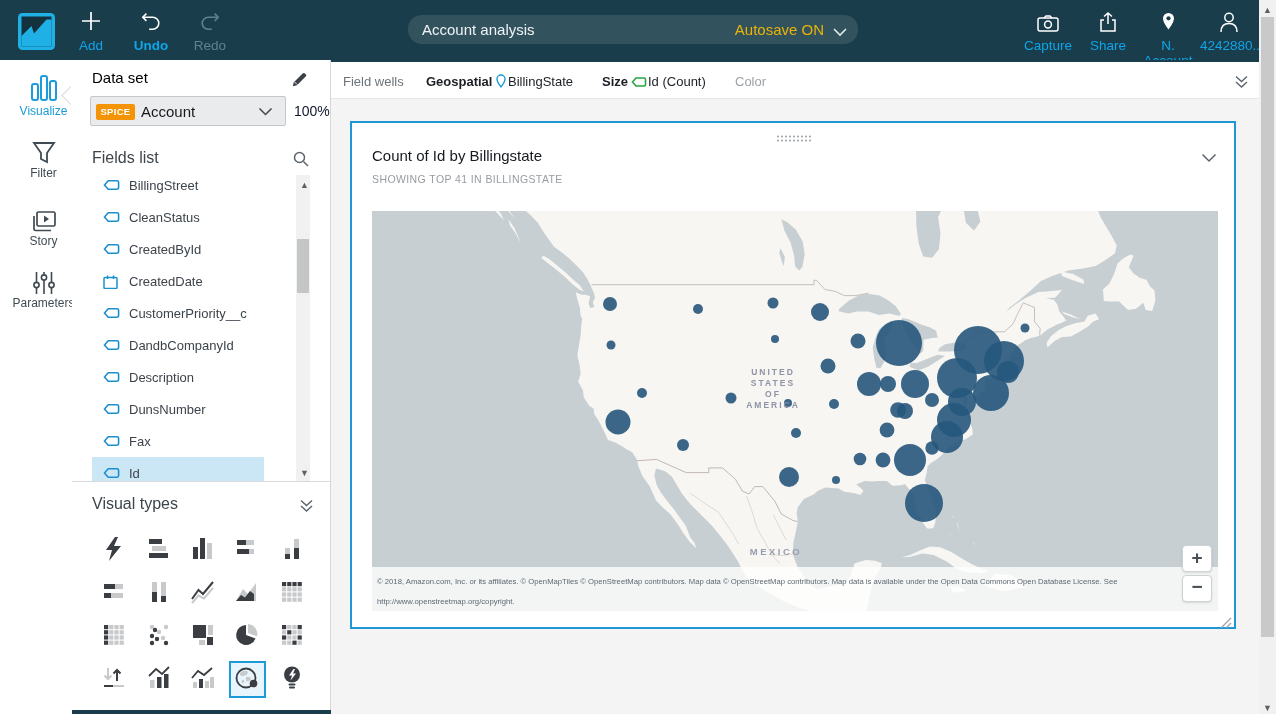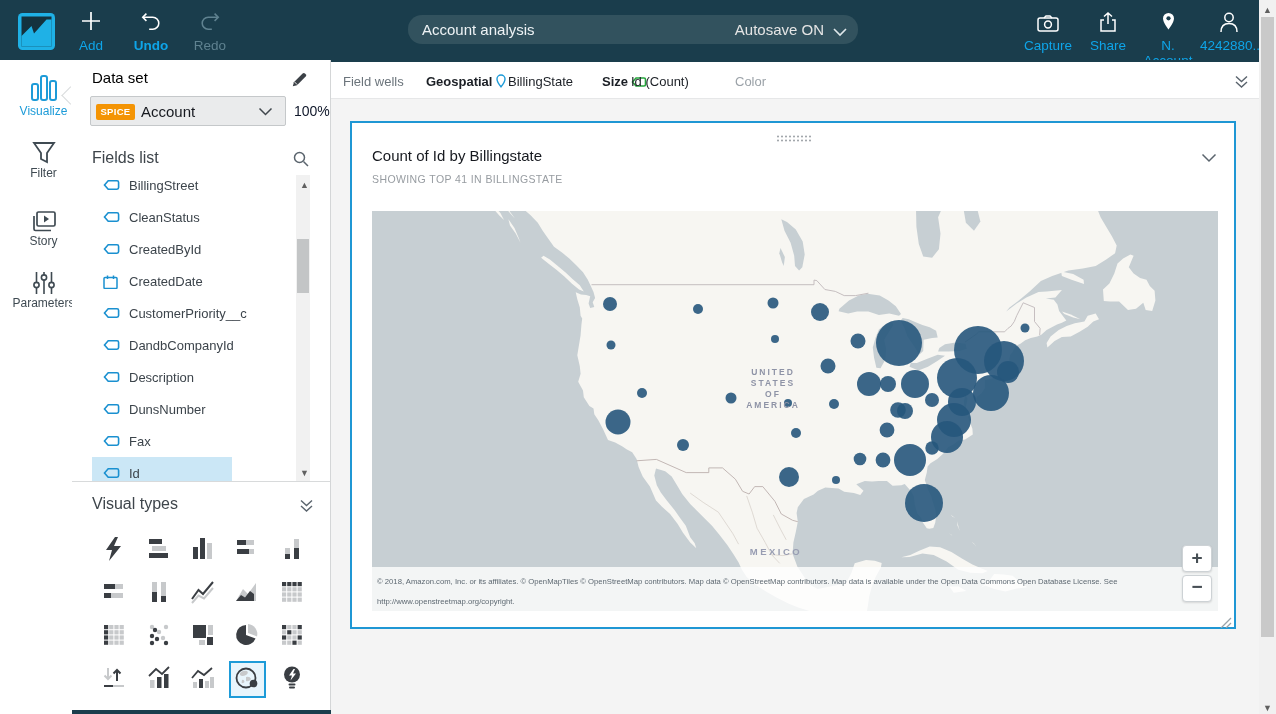--- a/index.html
+++ b/index.html
@@ -4,38 +4,38 @@
 <style>
 * { margin:0; padding:0; box-sizing:border-box; }
 html,body { width:1276px; height:714px; overflow:hidden; font-family:"Liberation Sans", sans-serif; background:#fff; }
 #navbar { position:absolute; left:0; top:0; width:1276px; height:60px; background:#1a3d4c; }
 #logo { position:absolute; left:18px; top:13px; }
 .navitem { position:absolute; top:0; height:60px; text-align:center; color:#0ea5e9; }
 .navitem .lbl { position:absolute; left:0; right:0; top:38px; font-size:13.5px; }
 .navitem.dim { color:#5f8290; }
 #searchbox { position:absolute; left:408px; top:15px; width:450px; height:29px; background:#32525e; border-radius:14px; color:#eef3f5; }
 #searchbox .title { position:absolute; left:14px; top:6px; font-size:15px; }
-#autosave { position:absolute; right:34px; top:6px; font-size:15px; color:#e5e5e5; }
+#autosave { position:absolute; right:34px; top:6px; font-size:15px; color:#eab308; }
 #leftrail { position:absolute; left:8px; top:60px; width:72px; height:654px; background:#fff; border-right:1px solid #e3e5e6; }
 .railitem { position:absolute; left:0; width:71px; text-align:center; color:#3f4a52; font-size:12px; }
 .railitem.active { color:#1d9bd8; }
 #notch { position:absolute; left:64px; top:89px; width:13px; height:13px; background:#fff; border-left:1px solid #d9dbdc; border-bottom:1px solid #d9dbdc; transform:rotate(45deg); z-index:5; }
 #panel { position:absolute; left:72px; top:60px; width:259px; height:654px; background:#fff; border-right:1px solid #d4d6d7; }
 #dataset-hdr { position:absolute; left:20px; top:9px; font-size:15px; }
 #pencil { position:absolute; left:219px; top:11px; }
 #dd { position:absolute; left:18px; top:36px; width:196px; height:30px; background:#eaebec; border:1px solid #c5c8ca; border-radius:2px; }
 #dd .spice { position:absolute; left:5px; top:7px; width:39px; height:16px; background:#f49404; border-radius:2px; color:#fff; font-size:9.5px; font-weight:bold; text-align:center; line-height:16px; letter-spacing:.3px; }
 #dd .name { position:absolute; left:50px; top:6px; font-size:15px; color:#16191f; }
 #pct { position:absolute; left:222px; top:43px; font-size:14px; color:#0f172a; }
 #fields-hdr { position:absolute; left:20px; top:89px; font-size:16px; color:#3e454b; }
 #searchico { position:absolute; left:221px; top:91px; }
 .frow { position:absolute; left:20px; width:194px; height:32px; }
 .frow .fico { position:absolute; left:11px; top:10px; }
 .frow .ftxt { position:absolute; left:37px; top:9px; font-size:13px; color:#3c444b; }
-.frow.sel { background:#cbe7f6; height:25px; width:140px; }
+.frow.sel { background:#cbe7f6; height:25px; width:172px; }
 #fscroll { position:absolute; left:224px; top:115px; width:14px; height:306px; background:#f1f1f1; }
 #fscroll .thumb { position:absolute; left:1px; top:64px; width:12px; height:54px; background:#c3c5c6; }
 #divider { position:absolute; left:0px; top:421px; width:258px; height:1px; background:#d8dadb; }
 #vt-hdr { position:absolute; left:20px; top:435px; font-size:16px; color:#3e454b; }
 #vt-chev { position:absolute; left:227px; top:439px; }
 .vticon { position:absolute; width:26px; height:26px; }
 #vt-sel { position:absolute; left:157px; top:601px; width:37px; height:37px; border:2px solid #1d9bd8; background:#e8f5fc; }
 #darkstrip { position:absolute; left:0; top:650px; width:331px; height:4px; background:#1a3d4c; }
 #fieldwells { position:absolute; left:331px; top:60px; width:928px; height:39px; background:#fff; border-top:2px solid #1a3d4c; border-bottom:1px solid #e6e7e8; }
 #fieldwells .t { position:absolute; top:12px; font-size:13px; }
@@ -417,21 +417,21 @@
   <div class="t" style="left:12px;color:#6b747b;">Field wells</div>
   <div class="t" style="left:95px;color:#1b1f25;font-weight:bold;">Geospatial</div>
   <svg class="t" style="left:165px;top:12px" width="10" height="14" viewBox="0 0 10 14">
       <path d="M5 1 a4 4 0 0 1 4 4 c0 2.9 -4 7.8 -4 7.8 s-4 -4.9 -4 -7.8 A4 4 0 0 1 5 1 Z" fill="none" stroke="#1d9bd8" stroke-width="1.4"></path>
     </svg>
   <div class="t" style="left:177px;color:#1b1f25;">BillingState</div>
   <div class="t" style="left:271px;color:#1b1f25;font-weight:bold;">Size</div>
   <svg class="t" style="left:300px;top:14px" width="16" height="12" viewBox="0 0 16 12">
       <path d="M1.5 6 L5 2 H13 a1.5 1.5 0 0 1 1.5 1.5 v5 A1.5 1.5 0 0 1 13 10 H5 Z" fill="none" stroke="#26a53c" stroke-width="1.6"></path>
     </svg>
-  <div class="t" style="left:300px;color:#1b1f25;">Id (Count)</div>
+  <div class="t" style="left:317px;color:#1b1f25;">Id (Count)</div>
   <div class="t" style="left:404px;color:#9ba2a8;">Color</div>
   <svg class="t" style="left:903px;top:13px" width="15" height="14" viewBox="0 0 15 14">
       <path d="M2 1.5 L7.5 6.5 L13 1.5 M2 7 L7.5 12 L13 7" fill="none" stroke="#5a646d" stroke-width="1.4"></path>
     </svg>
 </div>
 
 <div id="canvas">
   <div id="card">
     <div id="dots"><svg width="36" height="9" viewBox="0 0 36 9">
           <g fill="#9aa0a4">

